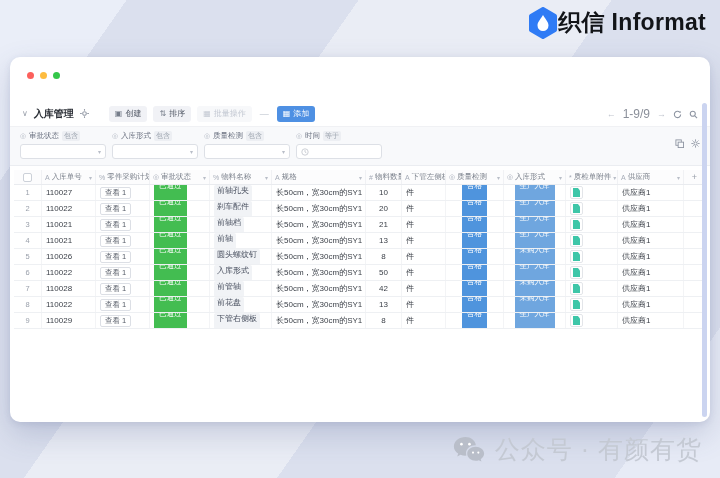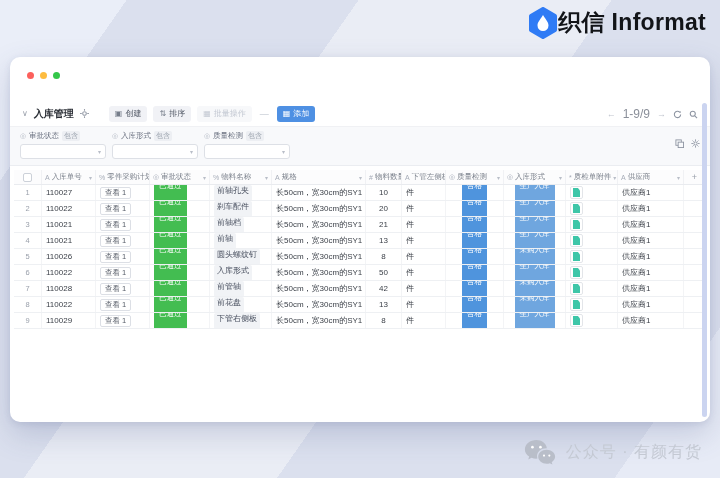--- a/index.html
+++ b/index.html
@@ -65,21 +65,21 @@
   .pill.blue { background:var(--qcblue,#4f94dd); }
   .pill.lblue { background:var(--modeblue,#6fa6df); }
   .view-btn { height:12px; line-height:10px; border:1px solid #dcdfe5; border-radius:2px; background:#fff; padding:0 4px; color:#555b66; font-size:7.5px; cursor:pointer; }
   .mtag { height:16px; line-height:11px; background:#f1f3f6; border-radius:2px; padding:0 3px; color:#4a5160; }
   .attach-box { width:13px; height:13px; border:1px solid #e3e5e9; border-radius:2px; background:#fff; display:flex; align-items:center; justify-content:center; }
   .attach-doc { width:7px; height:9px; background:#3ec6a8; clip-path:polygon(0 0,70% 0,100% 28%,100% 100%,0 100%); }
   .addcol-plus { color:#9aa0ab; font-size:9px; margin:0 auto; }
   .v-scroll { position:absolute; right:3px; top:46px; bottom:5px; width:5px; border-radius:3px; background:#cbd4f0; }
   
   .watermark { position:absolute; right:18px; bottom:12px; display:flex; align-items:center; gap:10px; }
-  .wm-text { font-size:16px; color:#c4c9d3; letter-spacing:1px; }
+  .wm-text { font-size:25px; color:#c4c9d3; letter-spacing:1px; }
 </style>
 </head>
 <body>
 
 <div class="logo">
   <svg width="30" height="32" viewBox="0 0 30 32">
     <polygon points="15,2 27,9 27,23 15,30 3,23 3,9" fill="#2f7bf5" stroke="#2f7bf5" stroke-width="4" stroke-linejoin="round"></polygon>
     <path d="M15 8 C18.5 13.5 20.5 15.5 20.5 18.5 A5.5 5.5 0 1 1 9.5 18.5 C9.5 15.5 11.5 13.5 15 8 Z" fill="#ffffff"></path>
   </svg>
   <span class="logo-text">织信 Informat</span>
@@ -164,20 +164,33 @@
       <div class="fgroup">
         <div class="f-label">
           <span class="f-circle">◎</span>
           <span>质量检测</span>
           <span class="f-op">包含</span>
         </div>
         <div class="f-select">
             <span class="caret">▾</span>
           </div>
       </div>
+      <div class="fgroup">
+        <div class="f-label">
+          <span class="f-circle">◎</span>
+          <span>时间</span>
+          <span class="f-op">等于</span>
+        </div>
+        <div class="f-select" style="justify-content:flex-start; gap:3px;">
+          <svg width="8" height="8" viewBox="0 0 10 10">
+              <circle cx="5" cy="5" r="4" fill="none" stroke="#c0c4cc" stroke-width="1"></circle>
+              <path d="M5 2.5V5l1.8 1.2" fill="none" stroke="#c0c4cc" stroke-width="1"></path>
+            </svg>
+        </div>
+      </div>
       <div class="f-right">
         <span>
           <svg width="9" height="9" viewBox="0 0 10 10">
               <rect x="1" y="1" width="6" height="6" fill="none" stroke="#8e95a2" stroke-width="1"></rect>
               <rect x="3.5" y="3.5" width="6" height="6" fill="#f8f9fb" stroke="#8e95a2" stroke-width="1"></rect>
             </svg>
         </span>
         <span>
           <svg width="9" height="9" viewBox="0 0 10 10">
               <circle cx="5" cy="5" r="1.8" fill="none" stroke="#8e95a2" stroke-width="1.1"></circle>

